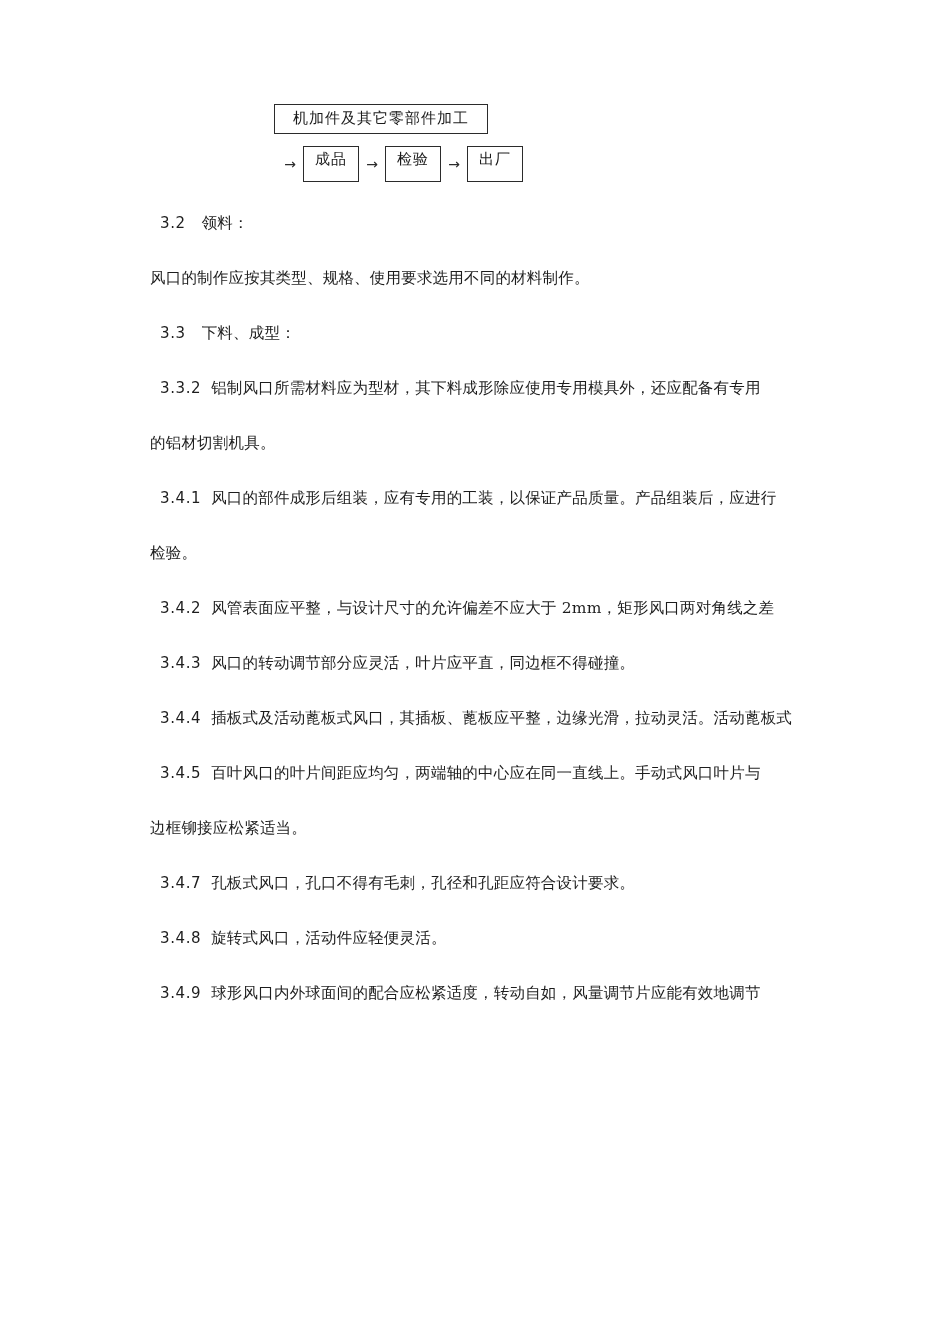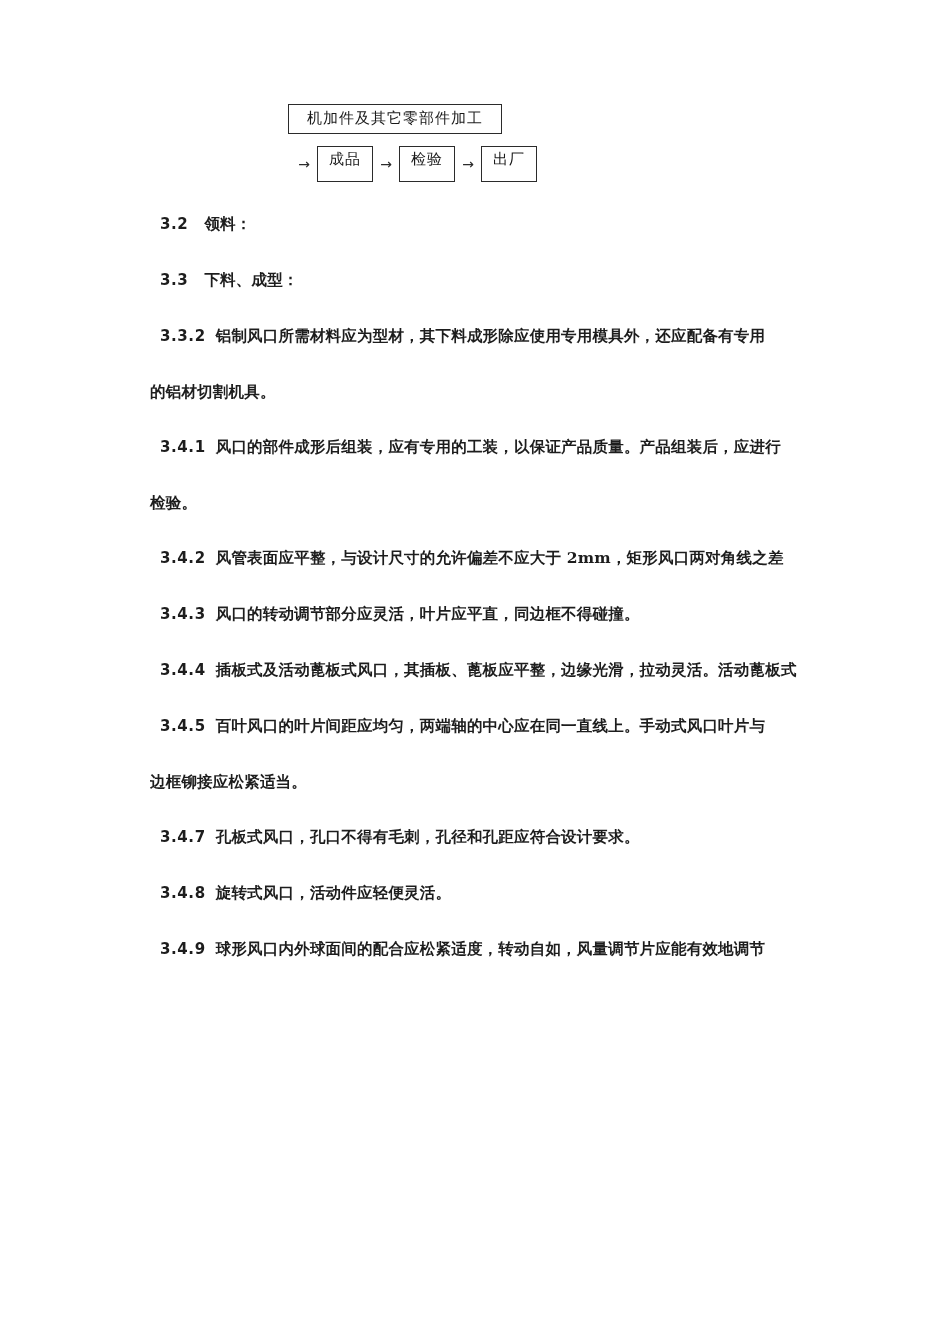--- a/index.html
+++ b/index.html
@@ -15,21 +15,21 @@
     position: relative;
     width: 950px;
     height: 1344px;
     background: #ffffff;
     overflow: hidden;
   }
 
   
   .flow {
     position: absolute;
-    left: 15px;
+    left: 1px;
     top: 104px;
     width: 792px;
   }
   .flow-row {
     display: flex;
     align-items: center;
     justify-content: flex-start;
   }
   .flow-row.row-top {
     padding-left: 273px;
@@ -66,21 +66,20 @@
     color: #2b2b2b;
     font-family: "DejaVu Sans", sans-serif;
   }
 
   
   .doc-body {
     position: absolute;
     left: 0;
     top: 196px;
     width: 762px;
-    font-weight: bold;
   }
   .para {
     margin: 0;
     padding: 0 130px 0 150px;
     font-size: 15.5px;
     line-height: 55px;
     color: #1d1d1d;
     white-space: nowrap;
     letter-spacing: 0.2px;
   }
@@ -118,20 +117,21 @@
       <span class="flow-arrow">→</span>
       <div class="flow-box small">检验</div>
       <span class="flow-arrow">→</span>
       <div class="flow-box small">出厂</div>
     </div>
 
   </div>
 
   <div class="doc-body">
       <p class="para indent"><span class="num">3.2</span><span class="gap">&nbsp;</span><span>领料：</span></p>
+      <p class="para"><span>风口的制作应按其类型、规格、使用要求选用不同的材料制作。</span></p>
       <p class="para indent"><span class="num">3.3</span><span class="gap">&nbsp;</span><span>下料、成型：</span></p>
       <p class="para indent"><span class="num">3.3.2</span><span class="gap-sm">&nbsp;</span><span>铝制风口所需材料应为型材，其下料成形除应使用专用模具外，还应配备有专用</span></p>
       <p class="para"><span>的铝材切割机具。</span></p>
       <p class="para indent"><span class="num">3.4.1</span><span class="gap-sm">&nbsp;</span><span>风口的部件成形后组装，应有专用的工装，以保证产品质量。产品组装后，应进行</span></p>
       <p class="para"><span>检验。</span></p>
       <p class="para indent"><span class="num">3.4.2</span><span class="gap-sm">&nbsp;</span><span>风管表面应平整，与设计尺寸的允许偏差不应大于 2mm，矩形风口两对角线之差</span></p>
       <p class="para indent"><span class="num">3.4.3</span><span class="gap-sm">&nbsp;</span><span>风口的转动调节部分应灵活，叶片应平直，同边框不得碰撞。</span></p>
       <p class="para indent"><span class="num">3.4.4</span><span class="gap-sm">&nbsp;</span><span>插板式及活动蓖板式风口，其插板、蓖板应平整，边缘光滑，拉动灵活。活动蓖板式</span></p>
       <p class="para indent"><span class="num">3.4.5</span><span class="gap-sm">&nbsp;</span><span>百叶风口的叶片间距应均匀，两端轴的中心应在同一直线上。手动式风口叶片与</span></p>
       <p class="para"><span>边框铆接应松紧适当。</span></p>

